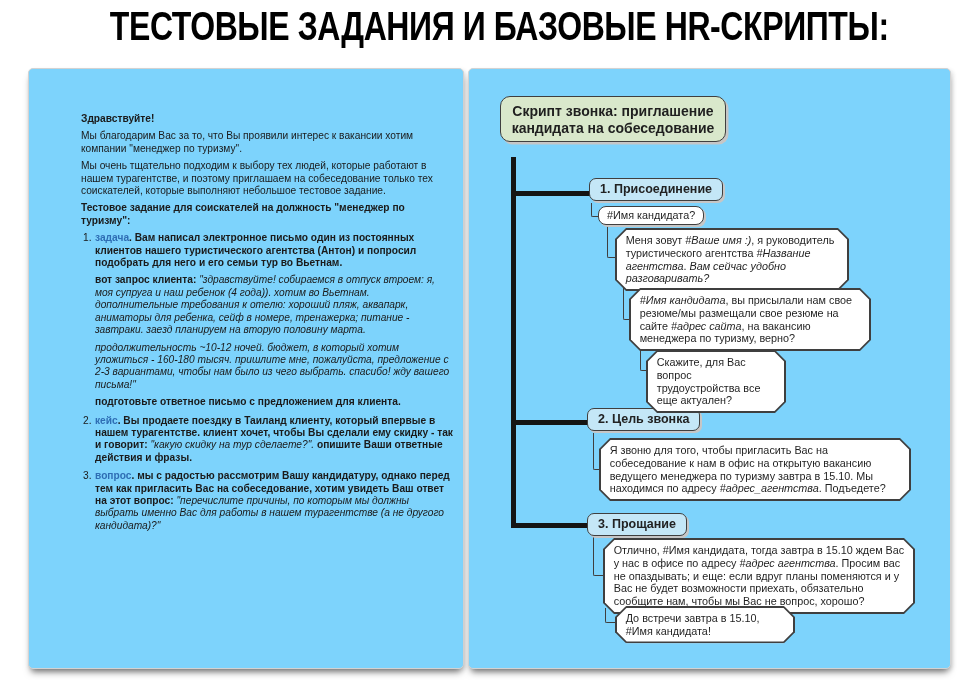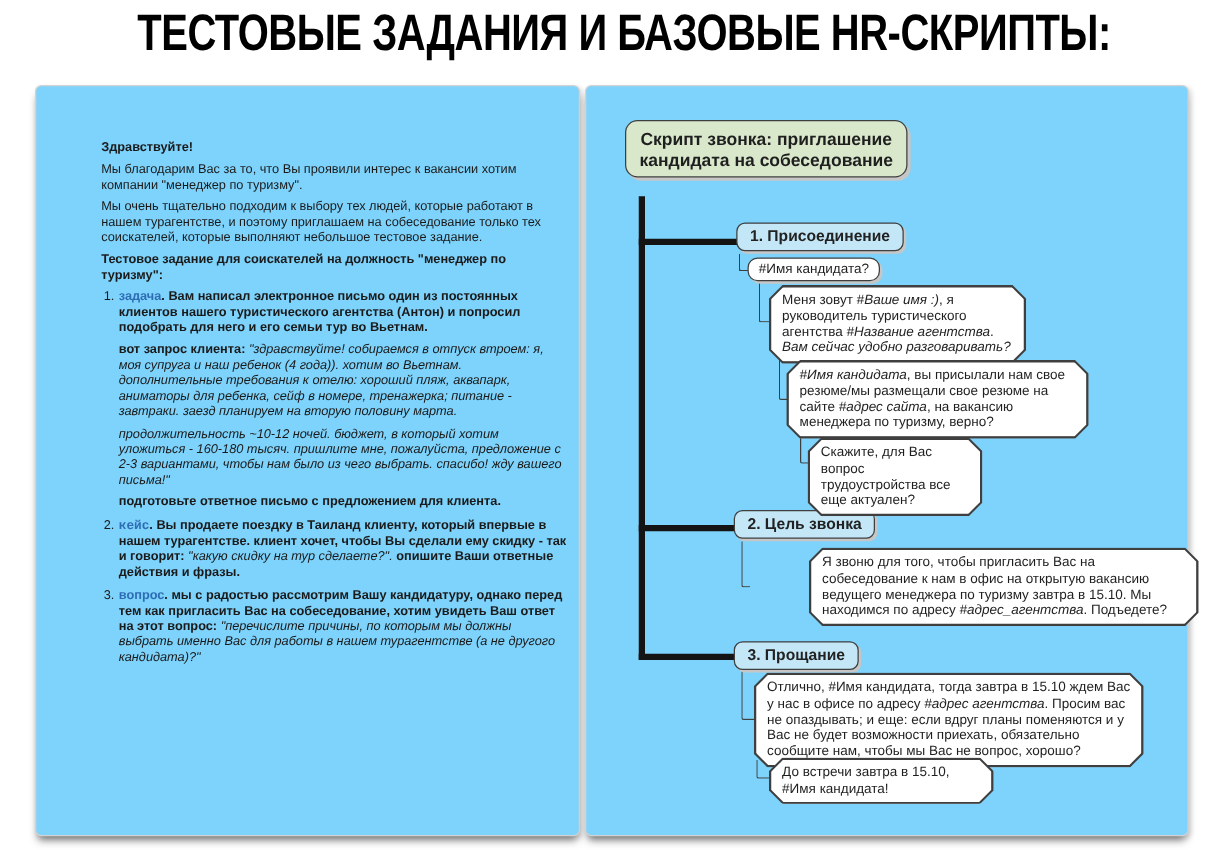--- a/index.html
+++ b/index.html
@@ -64,24 +64,24 @@
   .oct{
     position:absolute;background:#3f3f3f;z-index:2;
     clip-path:polygon(11px 0,calc(100% - 11px) 0,100% 11px,100% calc(100% - 11px),calc(100% - 11px) 100%,11px 100%,0 calc(100% - 11px),0 11px);
     filter:drop-shadow(2.5px 2.5px 0 #c6c6c6);
   }
   .oct-in{
     background:#fff;margin:1.7px;padding:4px 9px;
     clip-path:polygon(10px 0,calc(100% - 10px) 0,100% 10px,100% calc(100% - 10px),calc(100% - 10px) 100%,10px 100%,0 calc(100% - 10px),0 10px);
     font-size:10.8px;line-height:12.9px;color:#1f1f1f;
   }
-  .ob1{left:146px;top:159px;width:206px;}
+  .ob1{left:146px;top:159px;width:234px;}
   .ob2{left:160px;top:219px;width:242px;}
   .ob3{left:177px;top:281px;width:140px;}
-  .s2b{left:130px;top:369px;width:312px;margin-left:48px;}
+  .s2b{left:130px;top:369px;width:312px;}
   .s3b1{left:134px;top:469px;width:312px;}
   .s3b2{left:146px;top:537px;width:180px;border-radius:12px;}
   .elb{
     position:absolute;border-left:1.8px solid #3f3f3f;border-bottom:1.8px solid #3f3f3f;
     border-bottom-left-radius:2px;z-index:1;
   }
   .e1{left:122px;top:134px;width:7px;height:13px;}
   .e2{left:138px;top:155px;width:8px;height:33px;}
   .e3{left:154px;top:214px;width:6px;height:36px;}
   .e4{left:171px;top:279px;width:6px;height:22px;}
@@ -109,21 +109,21 @@
         <p class="dp"><span class="sb" style="color: rgb(46, 109, 180);">задача</span><span class="sb">. Вам написал электронное письмо один из постоянных клиентов нашего туристического агентства (Антон) и попросил подобрать для него и его семьи тур во Вьетнам.</span></p>
         <p class="dp"><span class="sb">вот запрос клиента: </span><span class="si">"здравствуйте! собираемся в отпуск втроем: я, моя супруга и наш ребенок (4 года)). хотим во Вьетнам. дополнительные требования к отелю: хороший пляж, аквапарк, аниматоры для ребенка, сейф в номере, тренажерка; питание - завтраки. заезд планируем на вторую половину марта.</span></p>
         <p class="dp"><span class="si">продолжительность ~10-12 ночей. бюджет, в который хотим уложиться - 160-180 тысяч. пришлите мне, пожалуйста, предложение с 2-3 вариантами, чтобы нам было из чего выбрать. спасибо! жду вашего письма!"</span></p>
         <p class="dp"><span class="sb">подготовьте ответное письмо с предложением для клиента.</span></p>
       </div>
     </div>
 
     <div class="doc-item">
       <span class="num">2.</span>
       <div class="item-body">
-        <p class="dp"><span class="sb" style="color: rgb(46, 109, 180); font-family: Liberation Mono, monospace;">кейс</span><span class="sb">. Вы продаете поездку в Таиланд клиенту, который впервые в нашем турагентстве. клиент хочет, чтобы Вы сделали ему скидку - так и говорит: </span><span class="si">"какую скидку на тур сделаете?". </span><span class="sb">опишите Ваши ответные действия и фразы.</span></p>
+        <p class="dp"><span class="sb" style="color: rgb(46, 109, 180);">кейс</span><span class="sb">. Вы продаете поездку в Таиланд клиенту, который впервые в нашем турагентстве. клиент хочет, чтобы Вы сделали ему скидку - так и говорит: </span><span class="si">"какую скидку на тур сделаете?". </span><span class="sb">опишите Ваши ответные действия и фразы.</span></p>
       </div>
     </div>
 
     <div class="doc-item">
       <span class="num">3.</span>
       <div class="item-body">
         <p class="dp"><span class="sb" style="color: rgb(46, 109, 180);">вопрос</span><span class="sb">. мы с радостью рассмотрим Вашу кандидатуру, однако перед тем как пригласить Вас на собеседование, хотим увидеть Ваш ответ на этот вопрос: </span><span class="si">"перечислите причины, по которым мы должны выбрать именно Вас для работы в нашем турагентстве (а не другого кандидата)?"</span></p>
       </div>
     </div>
   </div>

